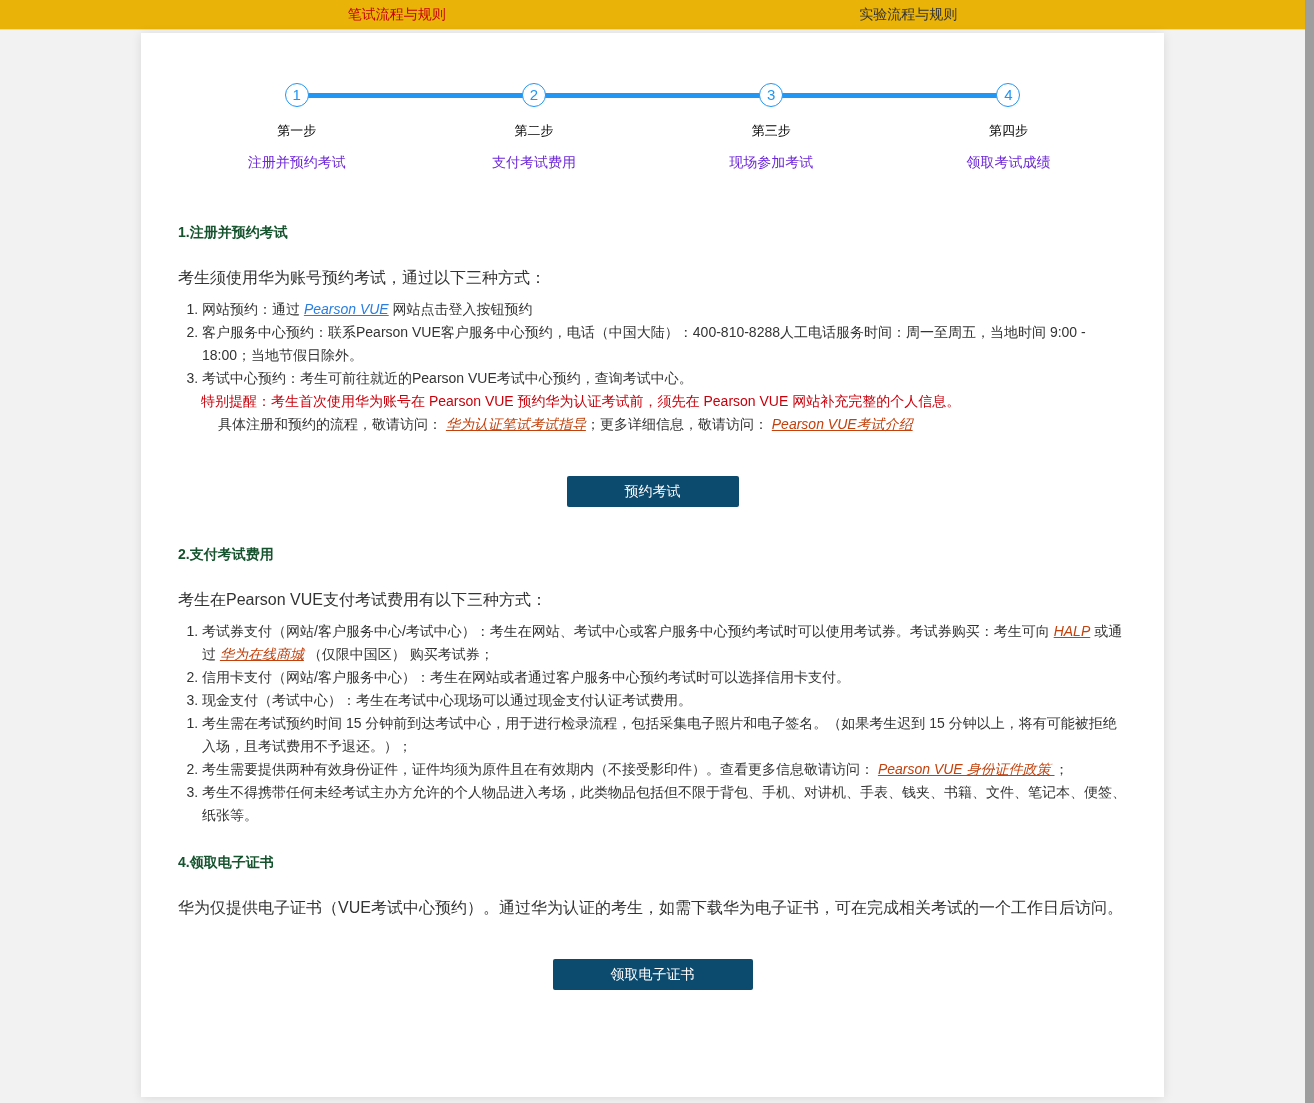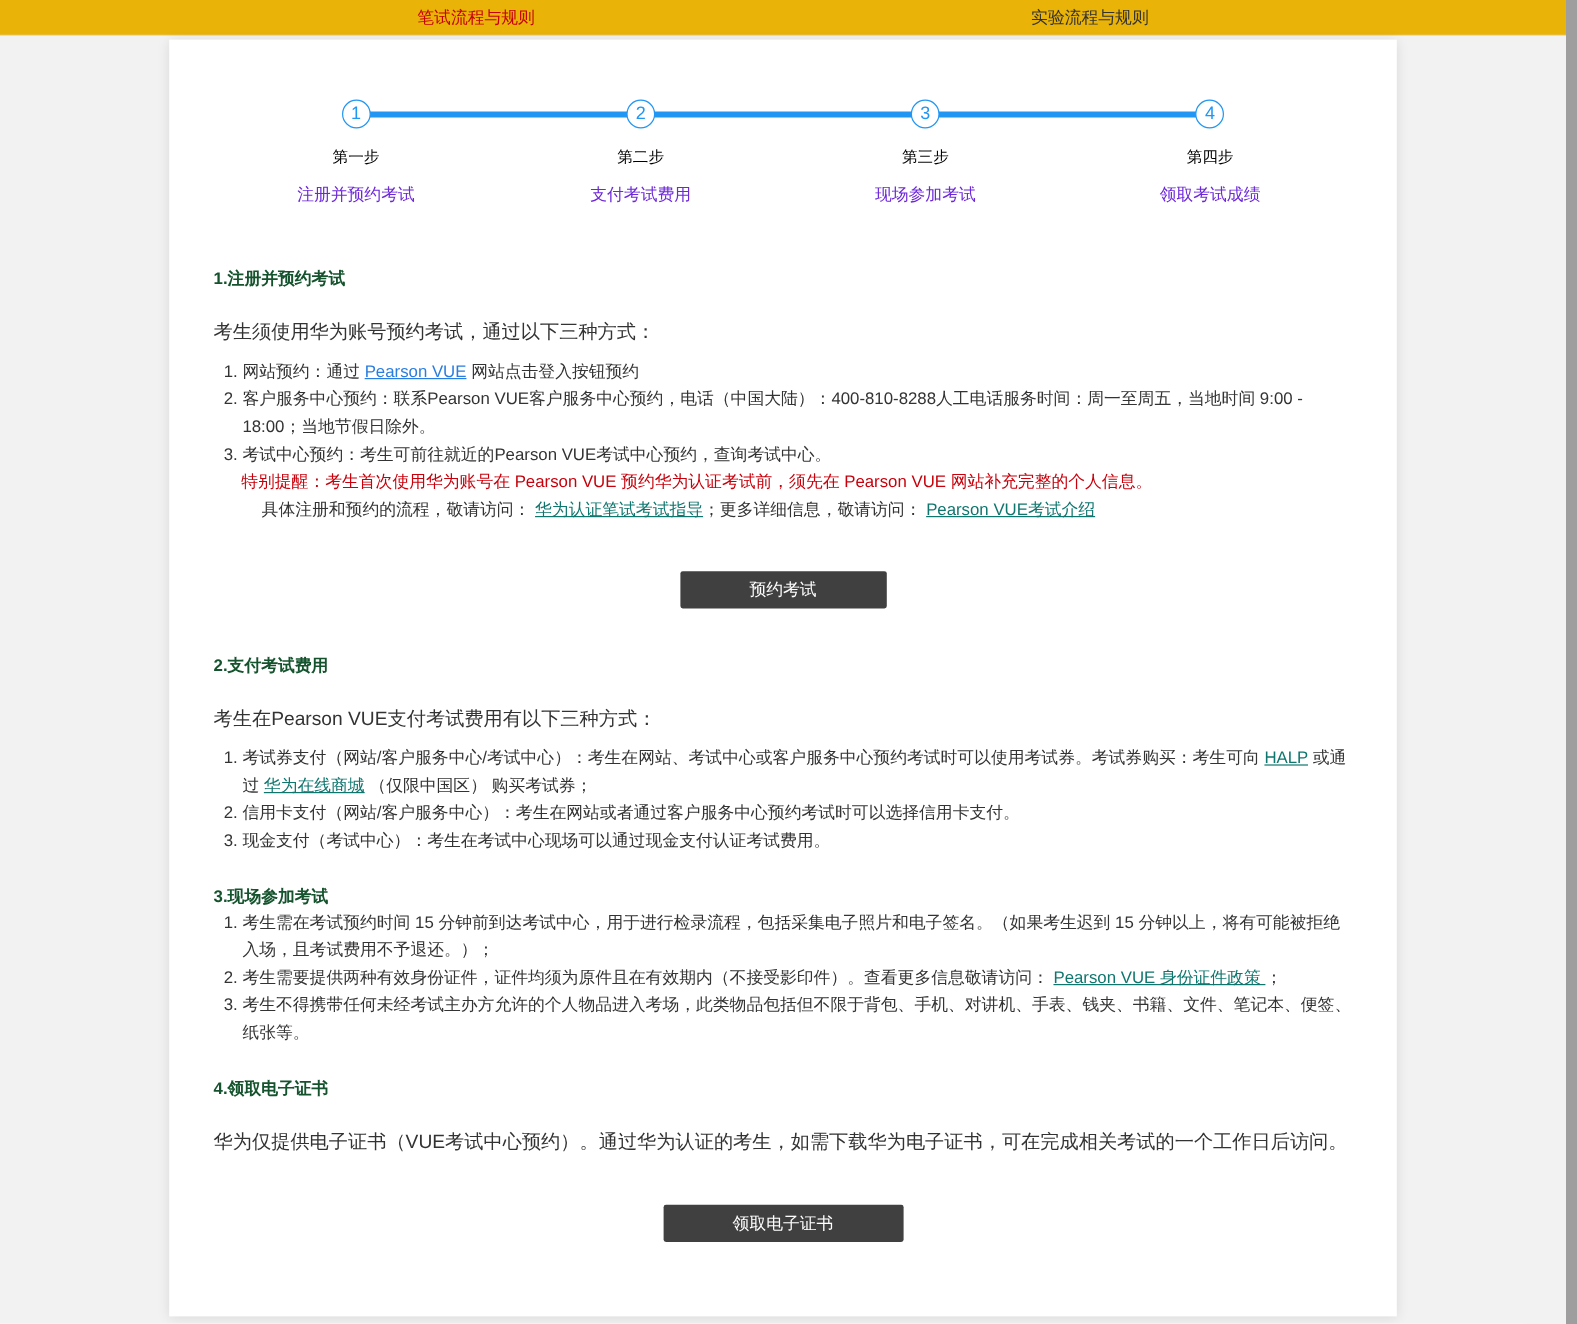--- a/index.html
+++ b/index.html
@@ -71,28 +71,28 @@
   li { margin: 0; }
   .reminder {
     margin: 0 0 0 23px;
     font-size: 14px; line-height: 23px;
     color: #c7000b;
   }
   .guide {
     margin: 0 0 0 40px;
     font-size: 14px; line-height: 23px;
   }
-  a, .link-blue, .link-red { cursor: pointer; }
+  a, .link-blue, .link-red { cursor: pointer; font-style: italic; }
   .link-blue { color: #2a7de0; text-decoration: underline; }
-  .link-red  { color: #0f766e; text-decoration: underline; }
+  .link-red  { color: #c2410c; text-decoration: underline; }
   .btn {
     display: block;
     margin: 40px auto 0;
     height: 31px; padding: 0 58px;
-    background: #404040; color: #fff;
+    background: #0c4a6e; color: #fff;
     border: none; border-radius: 2px;
     font-size: 14px; font-family: inherit;
     cursor: pointer;
   }
 </style>
 </head>
 <body>
 
 <div class="scrollbar"></div>
 
@@ -147,21 +147,20 @@
       <h2 class="mt-lg">2.支付考试费用</h2>
       <p class="intro">考生在Pearson VUE支付考试费用有以下三种方式：</p>
       <ol>
         <li><span>考试券支付（网站/客户服务中心/考试中心）：考生在网站、考试中心或客户服务中心预约考试时可以使用考试券。考试券购买：考生可向 </span><a class="link-red">HALP</a><span> 或通过 </span><a class="link-red">华为在线商城</a><span> （仅限中国区） 购买考试券；</span></li>
         <li>信用卡支付（网站/客户服务中心）：考生在网站或者通过客户服务中心预约考试时可以选择信用卡支付。</li>
         <li>现金支付（考试中心）：考生在考试中心现场可以通过现金支付认证考试费用。</li>
       </ol>
     </section>
 
     <section class="section">
-      <h2 class="mt-md">3.现场参加考试</h2>
       <ol>
         <li>考生需在考试预约时间 15 分钟前到达考试中心，用于进行检录流程，包括采集电子照片和电子签名。（如果考生迟到 15 分钟以上，将有可能被拒绝入场，且考试费用不予退还。）；</li>
         <li><span>考生需要提供两种有效身份证件，证件均须为原件且在有效期内（不接受影印件）。查看更多信息敬请访问： </span><a class="link-red">Pearson VUE 身份证件政策 </a><span>；</span></li>
         <li>考生不得携带任何未经考试主办方允许的个人物品进入考场，此类物品包括但不限于背包、手机、对讲机、手表、钱夹、书籍、文件、笔记本、便签、纸张等。</li>
       </ol>
     </section>
 
     <section class="section">
       <h2 class="mt-md">4.领取电子证书</h2>
       <p class="intro">华为仅提供电子证书（VUE考试中心预约）。通过华为认证的考生，如需下载华为电子证书，可在完成相关考试的一个工作日后访问。</p>

